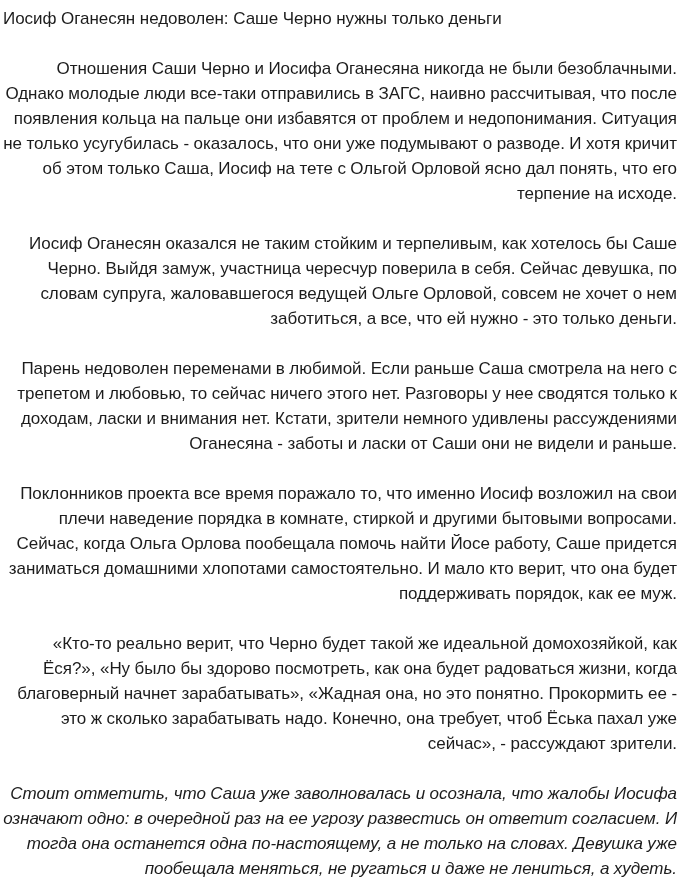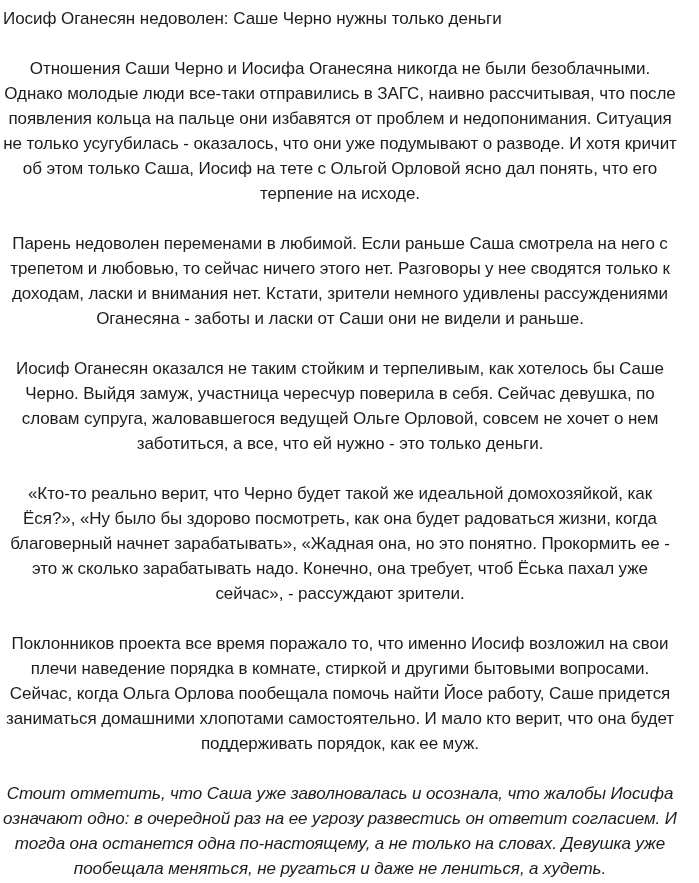--- a/index.html
+++ b/index.html
@@ -34,38 +34,38 @@
   .article-body {
     margin: 0;
     padding: 0;
   }
   .article-paragraph {
     font-size: 17px;
     line-height: 25px;
     font-weight: 400;
     color: #1c1c1c;
     margin: 0 0 25px 0;
-    text-align: center;
+    text-align: right;
     letter-spacing: -0.05px;
     word-spacing: -0.15px;
   }
   .article-paragraph:last-child {
     margin-bottom: 0;
     font-style: italic;
   }
 </style>
 </head>
 <body>
 
 <div class="article">
 
   <h1 class="article-title">Иосиф Оганесян недоволен: Саше Черно нужны только деньги</h1>
 
   <div class="article-body">
     <p class="article-paragraph">Отношения Саши Черно и Иосифа Оганесяна никогда не были безоблачными. Однако молодые люди все-таки отправились в ЗАГС, наивно рассчитывая, что после появления кольца на пальце они избавятся от проблем и недопонимания. Ситуация не только усугубилась - оказалось, что они уже подумывают о разводе. И хотя кричит об этом только Саша, Иосиф на тете с Ольгой Орловой ясно дал понять, что его терпение на исходе.</p>
+    <p class="article-paragraph">Иосиф Оганесян оказался не таким стойким и терпеливым, как хотелось бы Саше Черно. Выйдя замуж, участница чересчур поверила в себя. Сейчас девушка, по словам супруга, жаловавшегося ведущей Ольге Орловой, совсем не хочет о нем заботиться, а все, что ей нужно - это только деньги.</p>
     <p class="article-paragraph">Парень недоволен переменами в любимой. Если раньше Саша смотрела на него с трепетом и любовью, то сейчас ничего этого нет. Разговоры у нее сводятся только к доходам, ласки и внимания нет. Кстати, зрители немного удивлены рассуждениями Оганесяна - заботы и ласки от Саши они не видели и раньше.</p>
-    <p class="article-paragraph">Иосиф Оганесян оказался не таким стойким и терпеливым, как хотелось бы Саше Черно. Выйдя замуж, участница чересчур поверила в себя. Сейчас девушка, по словам супруга, жаловавшегося ведущей Ольге Орловой, совсем не хочет о нем заботиться, а все, что ей нужно - это только деньги.</p>
+    <p class="article-paragraph">Поклонников проекта все время поражало то, что именно Иосиф возложил на свои плечи наведение порядка в комнате, стиркой и другими бытовыми вопросами. Сейчас, когда Ольга Орлова пообещала помочь найти Йосе работу, Саше придется заниматься домашними хлопотами самостоятельно. И мало кто верит, что она будет поддерживать порядок, как ее муж.</p>
     <p class="article-paragraph">«Кто-то реально верит, что Черно будет такой же идеальной домохозяйкой, как Ёся?», «Ну было бы здорово посмотреть, как она будет радоваться жизни, когда благоверный начнет зарабатывать», «Жадная она, но это понятно. Прокормить ее - это ж сколько зарабатывать надо. Конечно, она требует, чтоб Ёська пахал уже сейчас», - рассуждают зрители.</p>
-    <p class="article-paragraph">Поклонников проекта все время поражало то, что именно Иосиф возложил на свои плечи наведение порядка в комнате, стиркой и другими бытовыми вопросами. Сейчас, когда Ольга Орлова пообещала помочь найти Йосе работу, Саше придется заниматься домашними хлопотами самостоятельно. И мало кто верит, что она будет поддерживать порядок, как ее муж.</p>
     <p class="article-paragraph">Стоит отметить, что Саша уже заволновалась и осознала, что жалобы Иосифа означают одно: в очередной раз на ее угрозу развестись он ответит согласием. И тогда она останется одна по-настоящему, а не только на словах. Девушка уже пообещала меняться, не ругаться и даже не лениться, а худеть.</p>
   </div>
 
 </div>
 
 </body></html>

